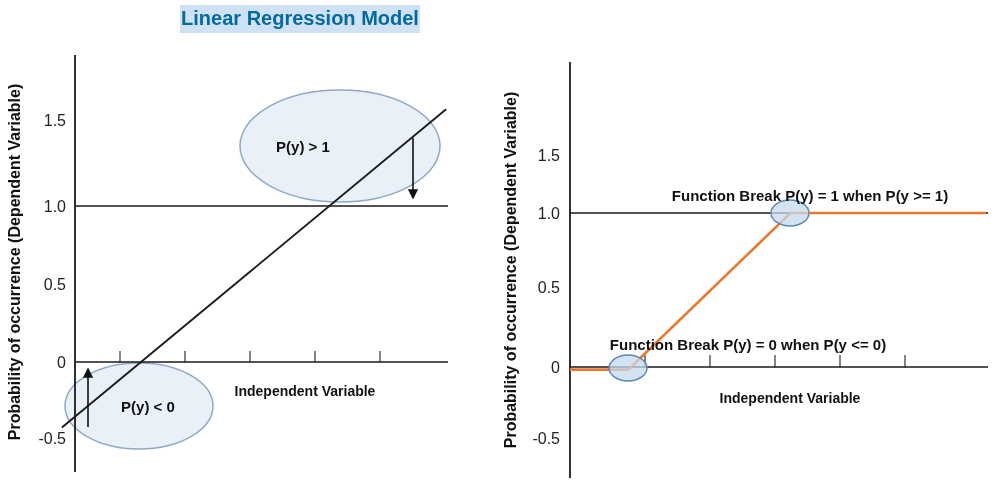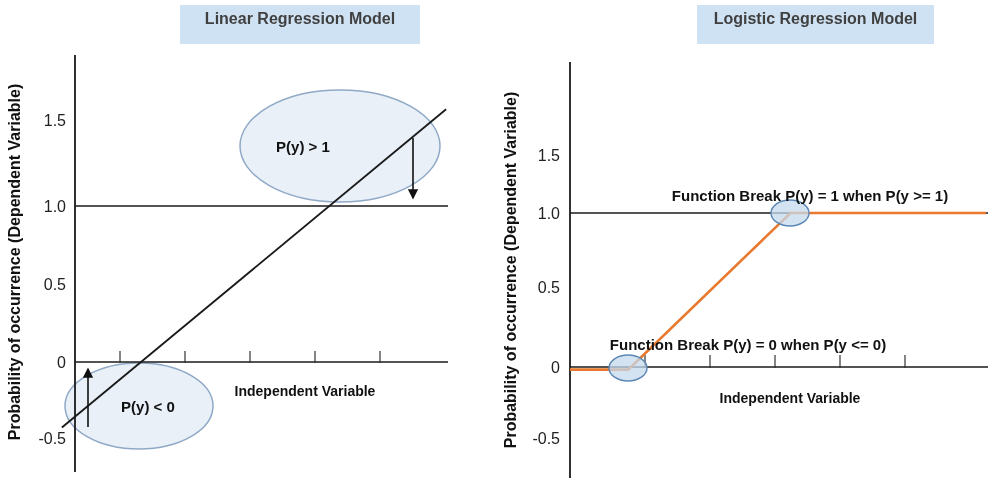--- a/index.html
+++ b/index.html
@@ -1,41 +1,40 @@
 <!DOCTYPE html>
 <html><head>
 <meta charset="utf-8">
 <style>
   * { margin:0; padding:0; box-sizing:border-box; }
   html,body { background:#ffffff; }
   body { width:1000px; height:485px; font-family:"Liberation Sans", sans-serif; overflow:hidden; }
   .canvas { position:relative; width:1000px; height:485px; background:#ffffff; }
   .chart-title {
-    position:absolute; top:5px; height:39px; line-height:27px;
-    text-align:center; background:#cfe2f3; color:#404040;
-    font-weight:bold; font-size:16px;
+    position:absolute; top:5px; height:28px; line-height:27px;
+    text-align:center; background:#cfe2f3; color:#0369a1;
+    font-weight:bold; font-size:20px;
   }
   #title-left  { left:180px; width:240px; }
   #title-right { left:697px; width:237px; }
   svg { position:absolute; top:0; }
   #chart-left  { left:0; }
   #chart-right { left:500px; }
   svg text { font-family:"Liberation Sans", sans-serif; fill:#1b1b1b; }
   .tick  { font-size:16px; fill:#222222; }
   .annot { font-size:15px; font-weight:bold; fill:#111111; }
   .axis-x-label { font-size:14px; font-weight:bold; fill:#111111; }
   .ylab  { font-size:16px; font-weight:bold; fill:#111111; }
 </style>
 </head>
 <body>
 
 <div class="canvas">
 
   <div id="title-left" class="chart-title">Linear Regression Model</div>
-  <div id="title-right" class="chart-title">Logistic Regression Model</div>
 
   <svg id="chart-left" width="500" height="485" viewBox="0 0 500 485">
     <defs>
       <marker id="arrowhead" viewBox="0 0 10 10" refX="8.5" refY="5" markerWidth="6.5" markerHeight="6.5" orient="auto-start-reverse">
         <path d="M0,0 L10,5 L0,10 z" fill="#111111"></path>
       </marker>
     </defs>
 
     <ellipse cx="340" cy="146" rx="100" ry="56" fill="#e9f0f8" stroke="#8fa9c7" stroke-width="1.5"></ellipse>
     <ellipse cx="139" cy="406" rx="74" ry="43" fill="#e9f0f8" stroke="#8fa9c7" stroke-width="1.5"></ellipse>

